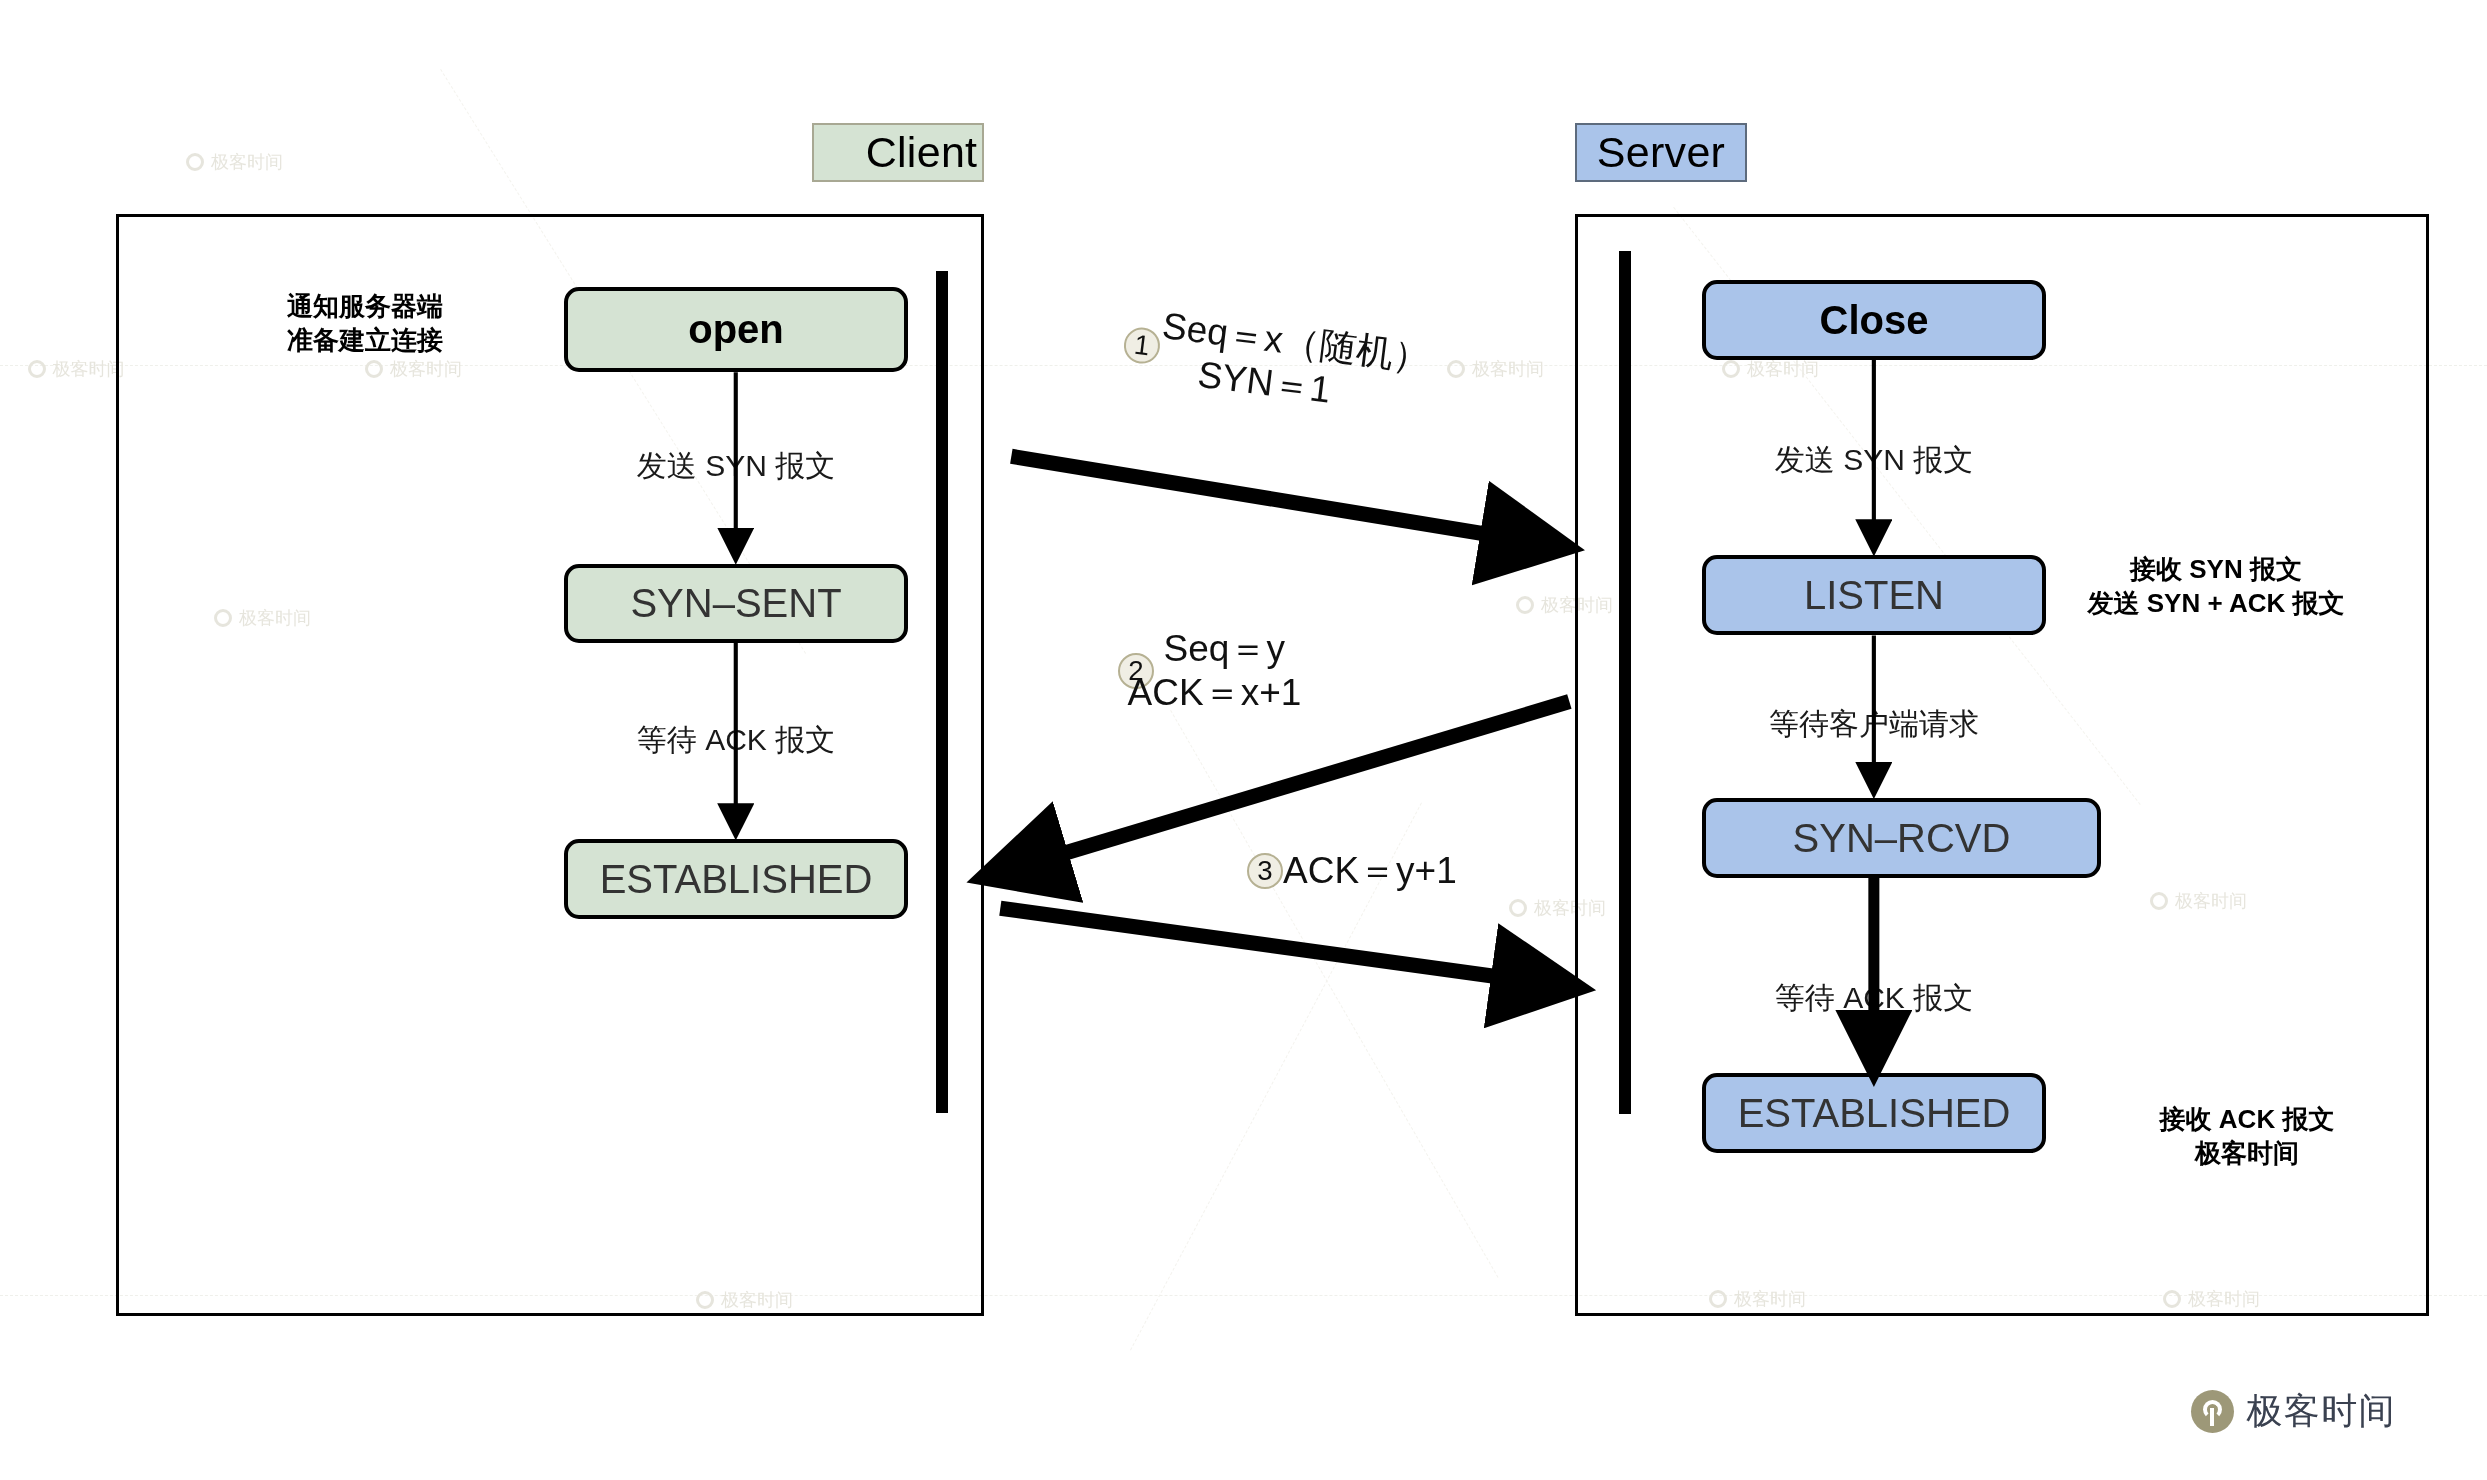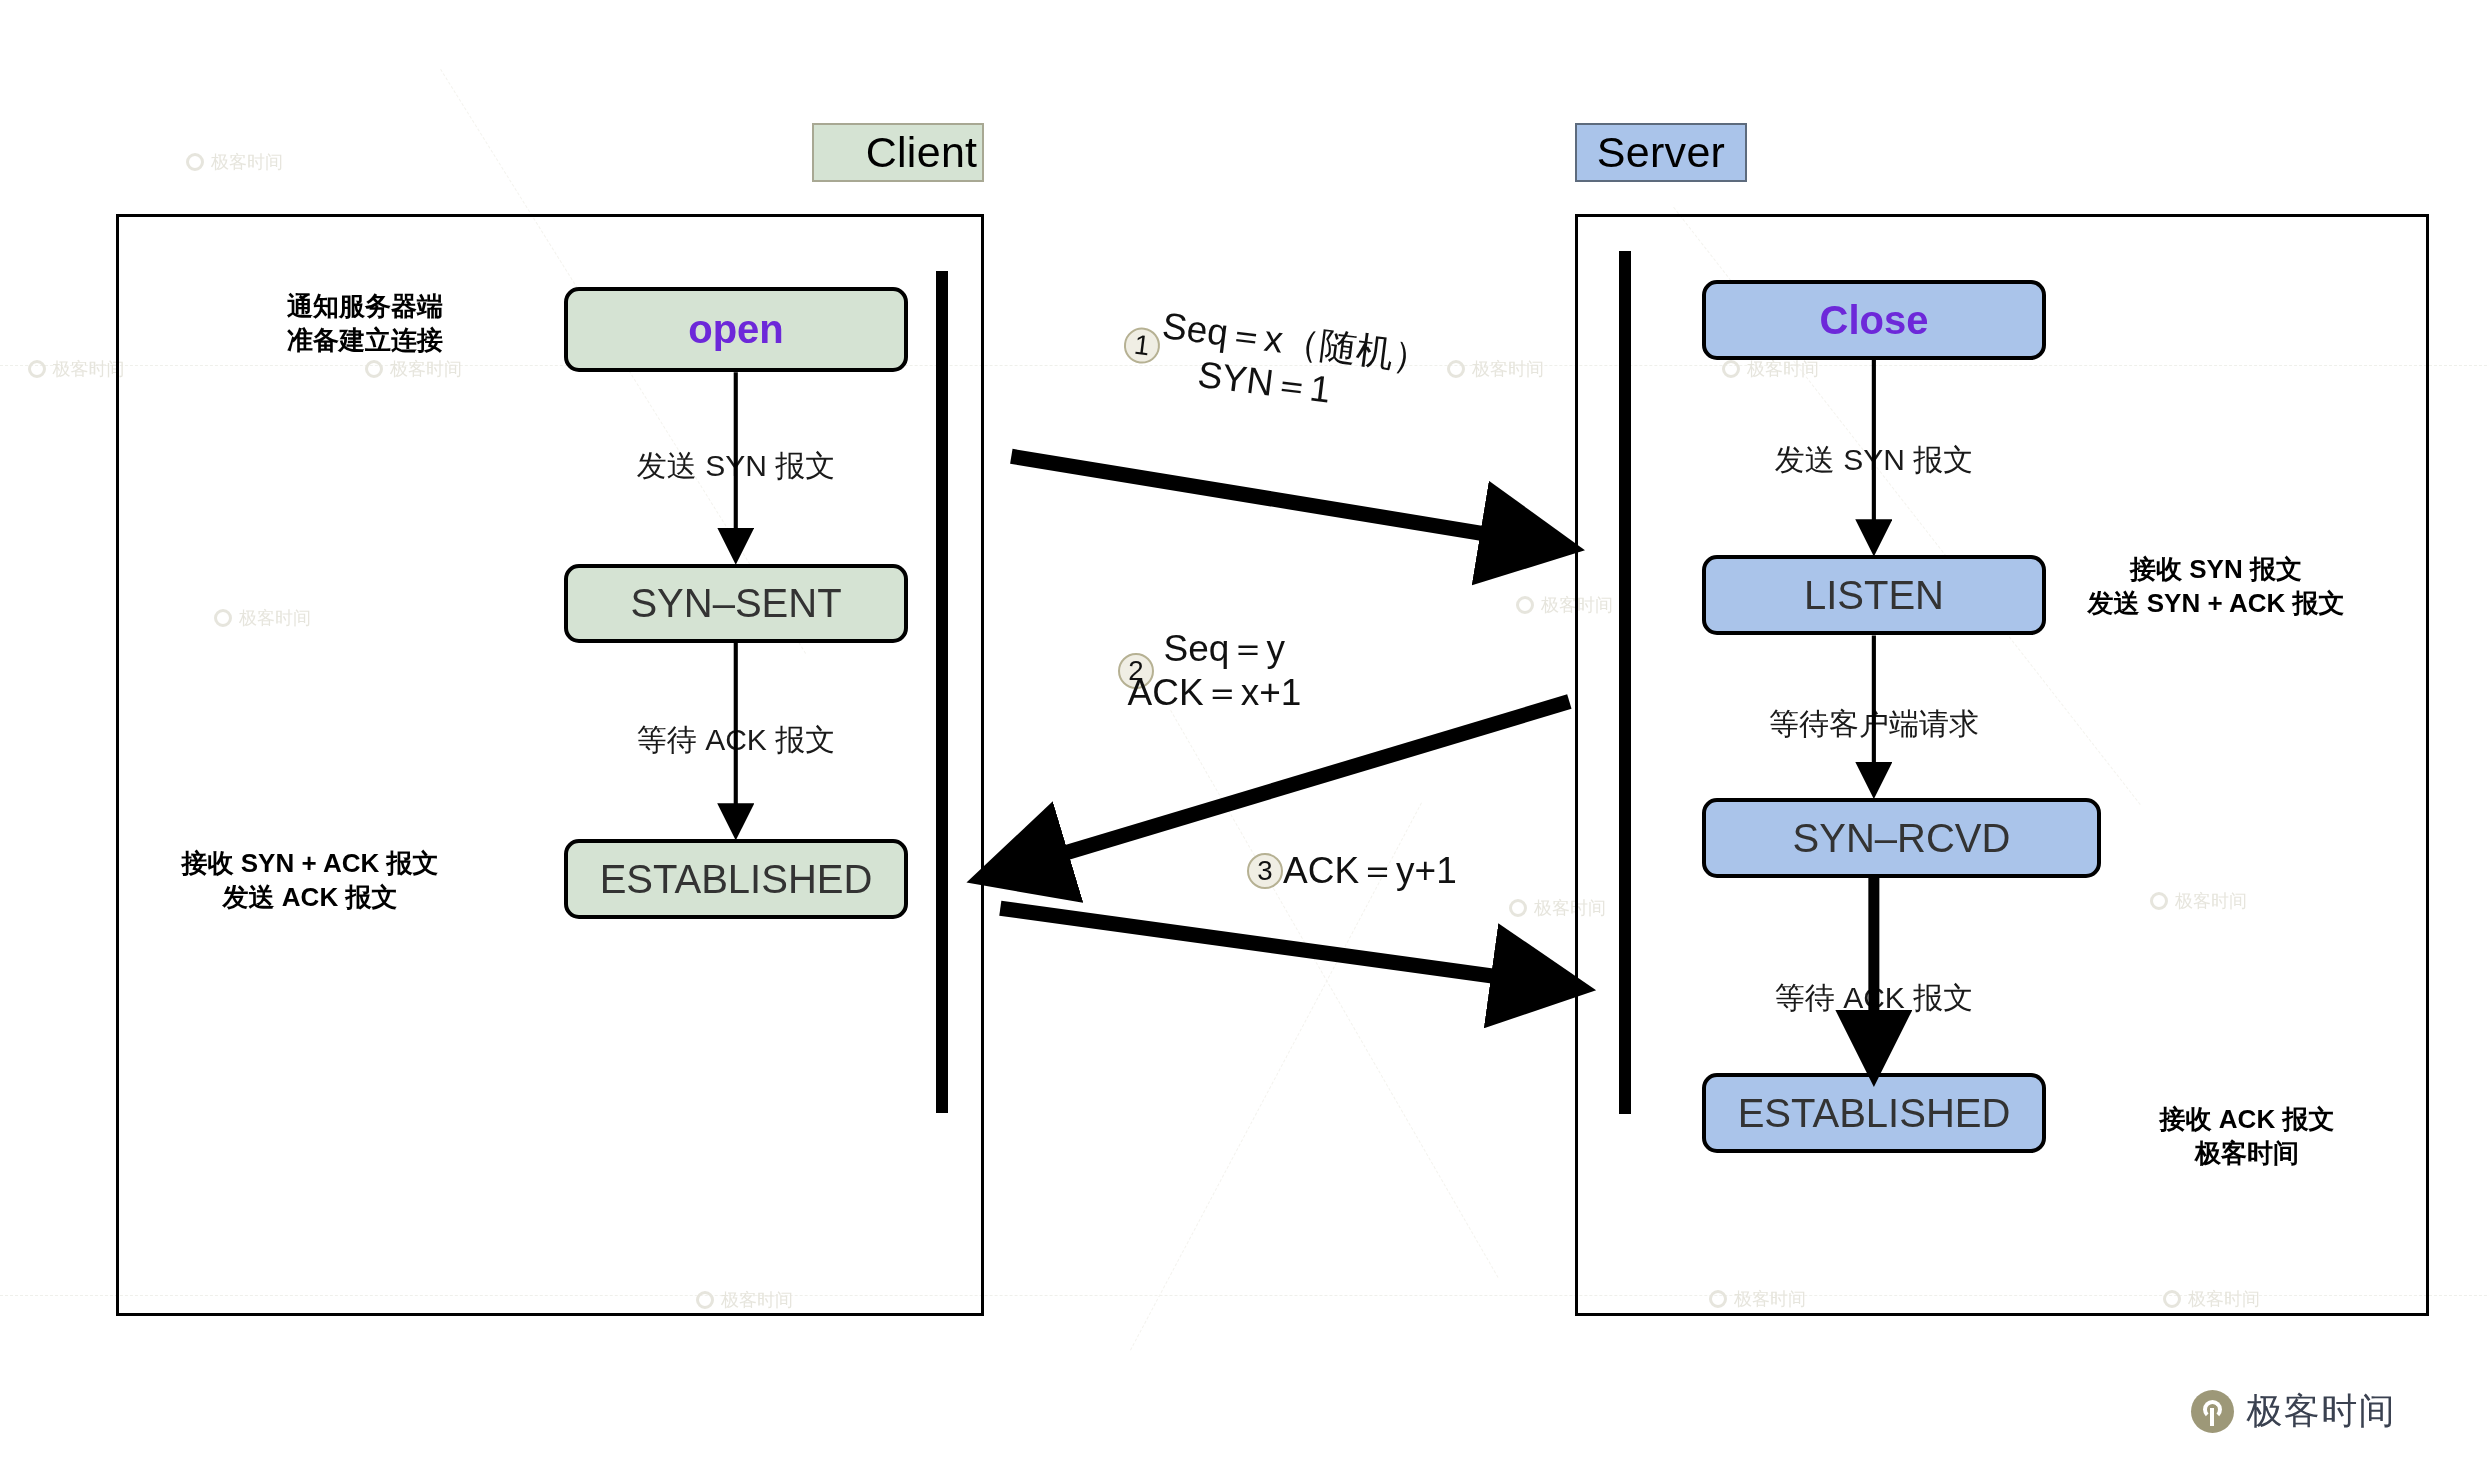--- a/index.html
+++ b/index.html
@@ -39,21 +39,21 @@
   #lifeline-client{left:936px;top:271px;height:842px;}
   #lifeline-server{left:1619px;top:251px;height:863px;}
 
   
   .state{position:absolute;box-sizing:border-box;
       display:flex;align-items:center;justify-content:center;
       border:4.8px solid #000;border-radius:15px;
       font-size:40px;color:#333;white-space:nowrap;}
   .state.green{background:#d5e3d3;}
   .state.blue{background:#aac4ea;}
-  .state.bold{font-weight:bold;color:#6d28d9;}
+  .state.bold{font-weight:bold;color:#000000;}
 
   #state-open        {left:564px; top:287px;  width:344px;height:85px;}
   #state-syn-sent    {left:564px; top:564px;  width:344px;height:79px;}
   #state-established {left:564px; top:839px; width:344px;height:80px;}
 
   #srv-close       {left:1702px;top:280px; width:344px;height:80px;}
   #srv-listen      {left:1702px;top:555px; width:344px;height:80px;}
   #srv-syn-rcvd    {left:1702px;top:798px;width:399px;height:80px;}
   #srv-established {left:1702px;top:1073px;width:344px;height:80px;}
 
@@ -165,24 +165,20 @@
   <div class="panel" id="panel-client"></div>
   <div class="panel" id="panel-server"></div>
 
   <div class="lifeline" id="lifeline-client"></div>
   <div class="lifeline" id="lifeline-server"></div>
 
   <div class="note ctr" style="left:365px;top:289px;">
     <div>通知服务器端</div>
     <div>准备建立连接</div>
   </div>
-  <div class="note ctr" style="left:310px;top:846px;">
-    <div>接收 SYN + ACK 报文</div>
-    <div>发送 ACK 报文</div>
-  </div>
 
   <div class="state green bold" id="state-open">
     <span>open</span>
   </div>
   <div class="state green" id="state-syn-sent">
     <span>SYN–SENT</span>
   </div>
   <div class="state green" id="state-established">
     <span>ESTABLISHED</span>
   </div>

